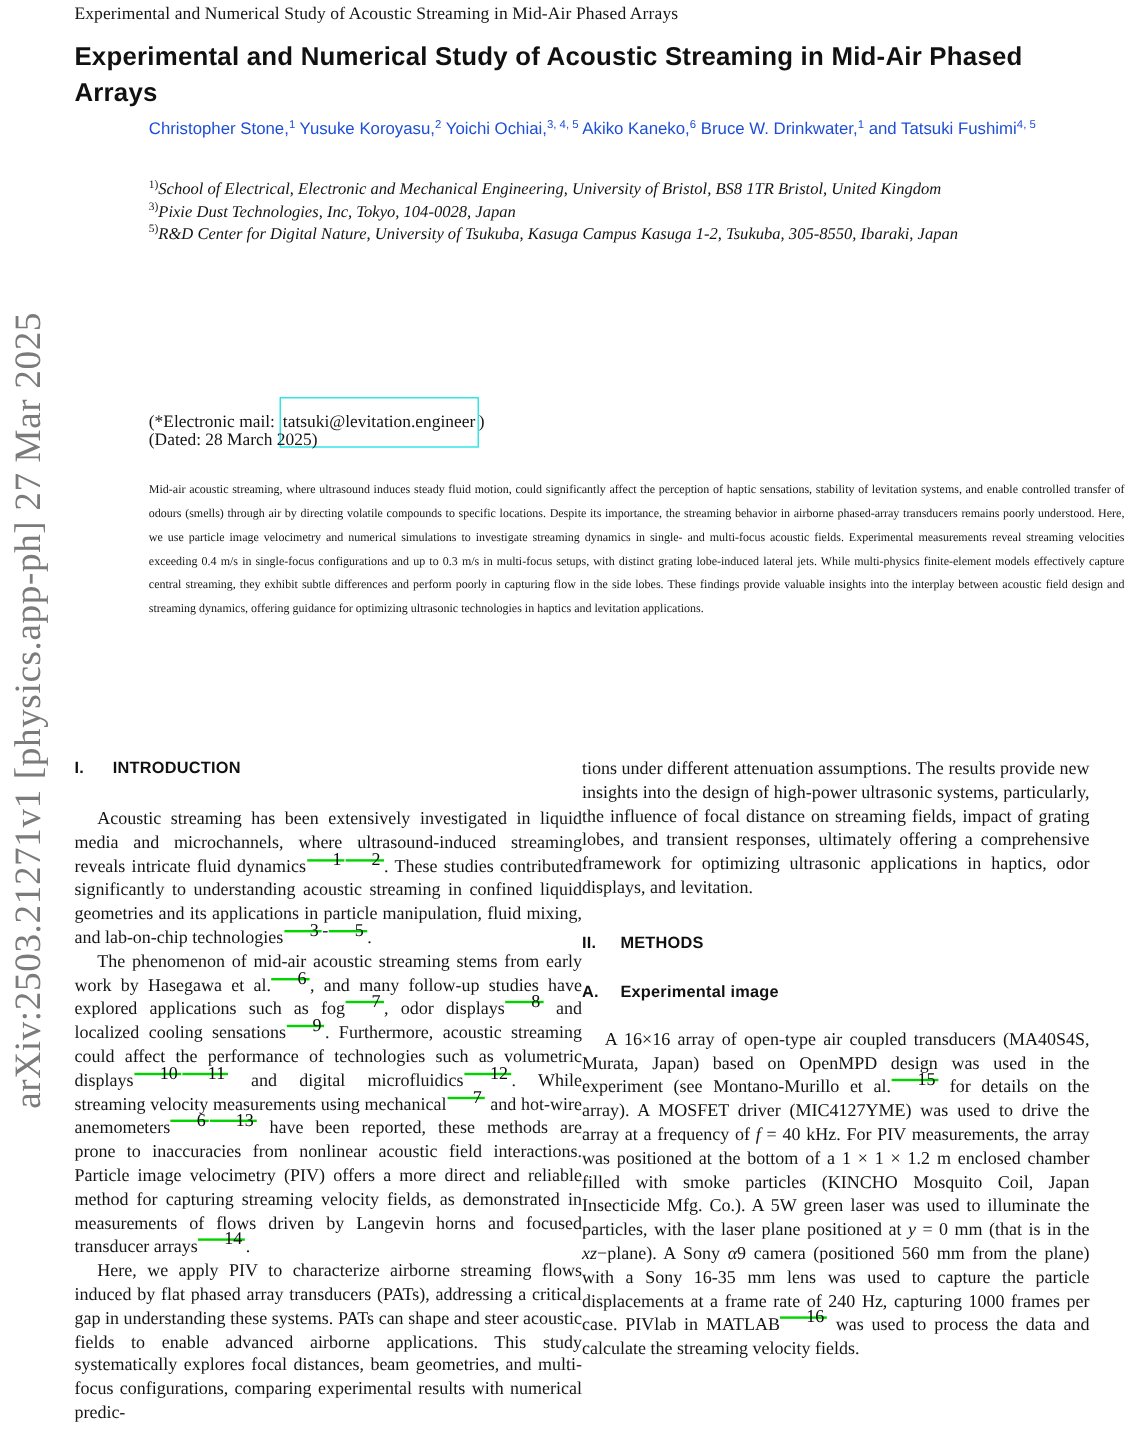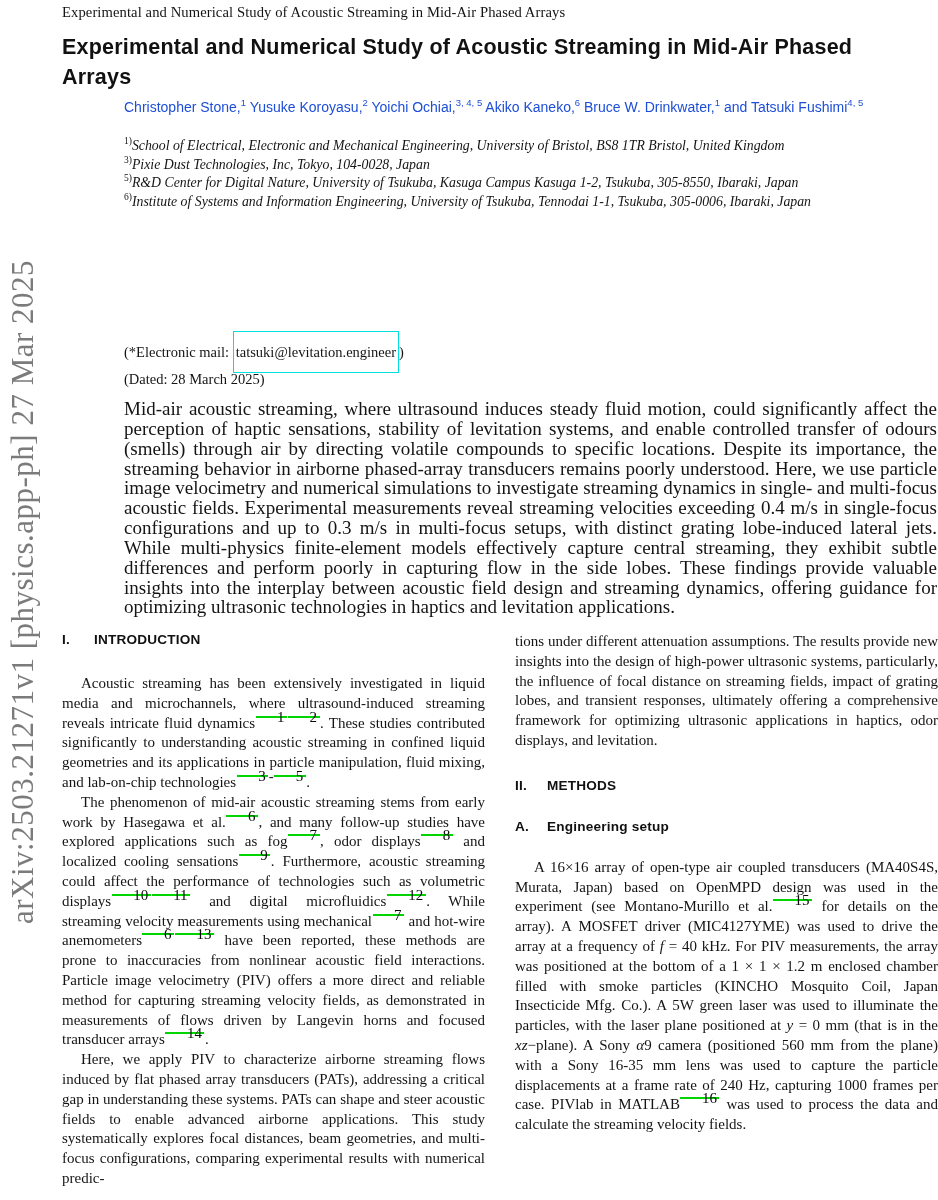--- a/index.html
+++ b/index.html
@@ -27,35 +27,35 @@
     font-family:"Liberation Sans","DejaVu Sans",sans-serif;
     font-weight:bold;font-size:21.5px;line-height:29.5px;letter-spacing:.2px;color:#111;
   }
   .authors{
     position:absolute;left:124px;top:99px;width:813px;
     font-family:"Liberation Sans","DejaVu Sans",sans-serif;
     font-size:14px;line-height:16.5px;color:#1d4ed8;
   }
   .authors sup{font-size:9.5px;line-height:0;}
   .affiliations{
-    position:absolute;left:124px;top:137px;width:813px;
+    position:absolute;left:124px;top:149px;width:813px;
     font-size:13.8px;line-height:18.5px;font-style:italic;
   }
   .affiliation sup{font-style:normal;font-size:9.5px;line-height:0;}
   .email-line{position:absolute;left:124px;top:344px;font-size:14.5px;}
-  .dated-line{position:absolute;left:124px;top:371px;font-size:14.5px;}
+  .dated-line{position:absolute;left:124px;top:359px;font-size:14.5px;}
   .linkbox{border:1.5px solid var(--link-border);padding:12px 2px;}
   .abstract{
     position:absolute;left:124px;top:399px;width:813px;
-    font-size:19px;line-height:19.85px;text-align:justify;
+    font-size:10px;line-height:19.85px;text-align:justify;
     hyphens:auto;-webkit-hyphens:auto;
   }
   .columns{
     position:absolute;left:62px;top:630px;width:876px;height:570px;
-    display:flex;gap:30px;overflow:hidden;
+    display:flex;overflow:hidden;
   }
   .col{width:423px;}
   .section-heading,.subsection-heading{
     font-family:"Liberation Sans","DejaVu Sans",sans-serif;
     font-weight:bold;font-size:13.6px;color:#111;letter-spacing:.2px;
   }
   .sec-num{display:inline-block;min-width:20px;margin-right:12px;}
   .col-left .section-heading{margin:2px 0 0 0;}
   .col-left .para-first{margin-top:27px;}
   .para{
@@ -82,37 +82,36 @@
   <div class="arxiv-sidebar">arXiv:2503.21271v1  [physics.app-ph]  27 Mar 2025</div>
 
   <h1 class="title">Experimental and Numerical Study of Acoustic Streaming in Mid-Air Phased Arrays</h1>
 
   <div class="authors">Christopher Stone,<sup>1</sup> Yusuke Koroyasu,<sup>2</sup> Yoichi Ochiai,<sup>3, 4, 5</sup> Akiko Kaneko,<sup>6</sup> Bruce W. Drinkwater,<sup>1</sup> and Tatsuki Fushimi<sup>4, 5</sup></div>
 
   <div class="affiliations">
       <div class="affiliation"><sup>1)</sup>School of Electrical, Electronic and Mechanical Engineering, University of Bristol, BS8 1TR Bristol, United Kingdom</div>
       <div class="affiliation"><sup>3)</sup>Pixie Dust Technologies, Inc, Tokyo, 104-0028, Japan</div>
       <div class="affiliation"><sup>5)</sup>R&amp;D Center for Digital Nature, University of Tsukuba, Kasuga Campus Kasuga 1-2, Tsukuba, 305-8550, Ibaraki, Japan</div>
-      <div class="affiliation"><sup>6)</sup>Institute of Systems and Information Engineering, University of Tsukuba, Tennodai 1-1, Tsukuba, 305-0006, Ibaraki, Japan</div>
     </div>
 
   <div class="email-line"><span>(*Electronic mail: </span><span class="linkbox">tatsuki@levitation.engineer</span><span>)</span></div>
 
   <div class="dated-line">(Dated: 28 March 2025)</div>
 
   <div class="abstract">Mid-air acoustic streaming, where ultrasound induces steady fluid motion, could significantly affect the perception of haptic sensations, stability of levitation systems, and enable controlled transfer of odours (smells) through air by directing volatile compounds to specific locations. Despite its importance, the streaming behavior in airborne phased-array transducers remains poorly understood. Here, we use particle image velocimetry and numerical simulations to investigate streaming dynamics in single- and multi-focus acoustic fields. Experimental measurements reveal streaming velocities exceeding 0.4 m/s in single-focus configurations and up to 0.3 m/s in multi-focus setups, with distinct grating lobe-induced lateral jets. While multi-physics finite-element models effectively capture central streaming, they exhibit subtle differences and perform poorly in capturing flow in the side lobes. These findings provide valuable insights into the interplay between acoustic field design and streaming dynamics, offering guidance for optimizing ultrasonic technologies in haptics and levitation applications.</div>
 
   <div class="columns">
     <div class="col col-left">
       <div class="section-heading"><span class="sec-num">I.</span><span class="sec-title">INTRODUCTION</span></div>
       <p class="para para-first">Acoustic streaming has been extensively investigated in liquid media and microchannels, where ultrasound-induced streaming reveals intricate fluid dynamics<sup class="cites"><span class="citebox">1</span><span class="citebox">2</span></sup>. These studies contributed significantly to understanding acoustic streaming in confined liquid geometries and its applications in particle manipulation, fluid mixing, and lab-on-chip technologies<sup class="cites"><span class="citebox">3</span>-<span class="citebox">5</span></sup>.</p>
       <p class="para">The phenomenon of mid-air acoustic streaming stems from early work by Hasegawa et al.<sup class="cites"><span class="citebox">6</span></sup>, and many follow-up studies have explored applications such as fog<sup class="cites"><span class="citebox">7</span></sup>, odor displays<sup class="cites"><span class="citebox">8</span></sup> and localized cooling sensations<sup class="cites"><span class="citebox">9</span></sup>. Furthermore, acoustic streaming could affect the performance of technologies such as volumetric displays<sup class="cites"><span class="citebox">10</span><span class="citebox">11</span></sup> and digital microfluidics<sup class="cites"><span class="citebox">12</span></sup>. While streaming velocity measurements using mechanical<sup class="cites"><span class="citebox">7</span></sup> and hot-wire anemometers<sup class="cites"><span class="citebox">6</span><span class="citebox">13</span></sup> have been reported, these methods are prone to inaccuracies from nonlinear acoustic field interactions. Particle image velocimetry (PIV) offers a more direct and reliable method for capturing streaming velocity fields, as demonstrated in measurements of flows driven by Langevin horns and focused transducer arrays<sup class="cites"><span class="citebox">14</span></sup>.</p>
       <p class="para">Here, we apply PIV to characterize airborne streaming flows induced by flat phased array transducers (PATs), addressing a critical gap in understanding these systems. PATs can shape and steer acoustic fields to enable advanced airborne applications. This study systematically explores focal distances, beam geometries, and multi-focus configurations, comparing experimental results with numerical predic-</p>
     </div>
     <div class="col col-right">
       <p class="para para-cont">tions under different attenuation assumptions. The results provide new insights into the design of high-power ultrasonic systems, particularly, the influence of focal distance on streaming fields, impact of grating lobes, and transient responses, ultimately offering a comprehensive framework for optimizing ultrasonic applications in haptics, odor displays, and levitation.</p>
       <div class="section-heading"><span class="sec-num">II.</span><span class="sec-title">METHODS</span></div>
-      <div class="subsection-heading"><span class="sec-num">A.</span><span class="sec-title">Engineering setup</span></div>
+      <div class="subsection-heading"><span class="sec-num">A.</span><span class="sec-title">Experimental image</span></div>
       <p class="para para-methods">A 16×16 array of open-type air coupled transducers (MA40S4S, Murata, Japan) based on OpenMPD design was used in the experiment (see Montano-Murillo et al.<sup class="cites"><span class="citebox">15</span></sup> for details on the array). A MOSFET driver (MIC4127YME) was used to drive the array at a frequency of <i>f</i> = 40 kHz. For PIV measurements, the array was positioned at the bottom of a 1 × 1 × 1.2 m enclosed chamber filled with smoke particles (KINCHO Mosquito Coil, Japan Insecticide Mfg. Co.). A 5W green laser was used to illuminate the particles, with the laser plane positioned at <i>y</i> = 0 mm (that is in the <i>xz</i>−plane). A Sony <i>α</i>9 camera (positioned 560 mm from the plane) with a Sony 16-35 mm lens was used to capture the particle displacements at a frame rate of 240 Hz, capturing 1000 frames per case. PIVlab in MATLAB<sup class="cites"><span class="citebox">16</span></sup> was used to process the data and calculate the streaming velocity fields.</p>
     </div>
   </div>
 
 </div>
 
 </body></html>

